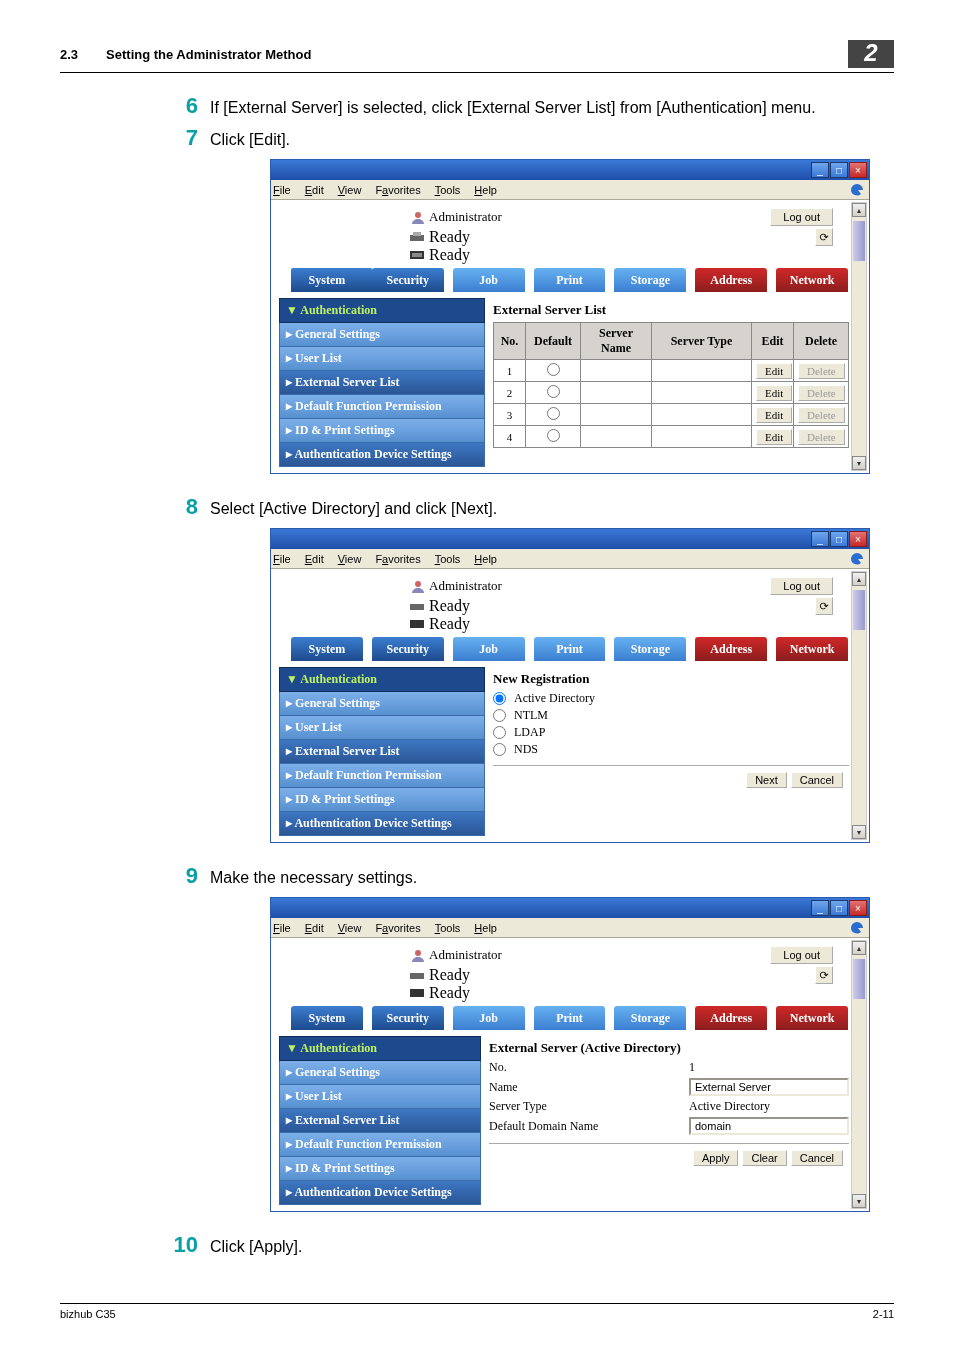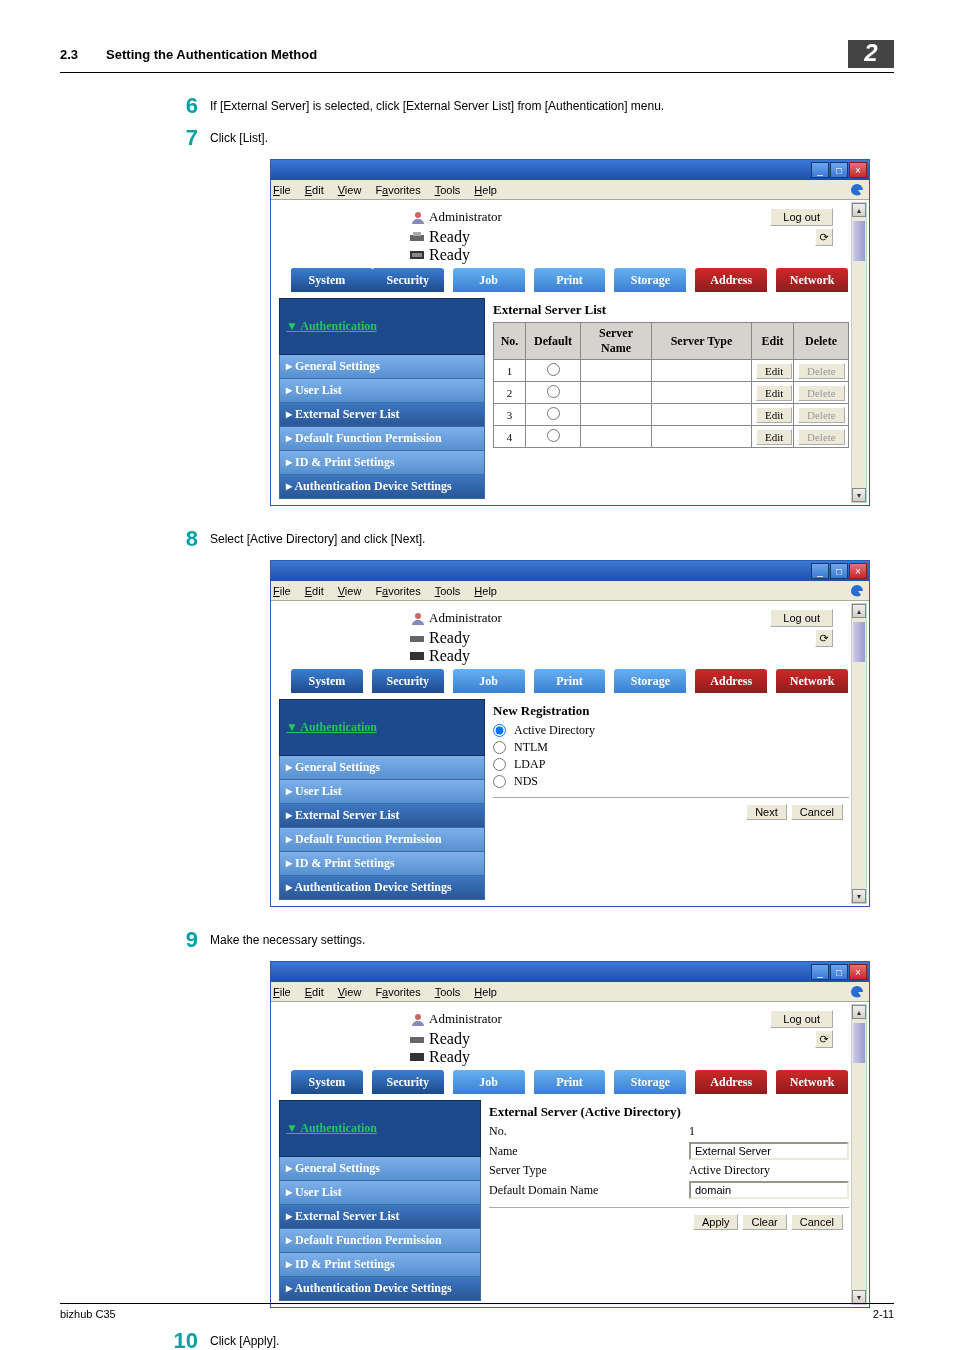--- a/index.html
+++ b/index.html
@@ -5,21 +5,21 @@
   * { box-sizing: border-box; margin: 0; padding: 0; }
   body { width: 954px; height: 1350px; font-family: Arial, sans-serif; font-size: 12px; color: #000; background: #fff; position: relative; }
   .page { padding: 40px 60px 30px 60px; }
   .header-row { display: flex; align-items: center; border-bottom: 1px solid #000; padding-bottom: 4px; margin-bottom: 20px; }
   .sec-num { font-weight: bold; font-size: 13px; margin-right: 28px; }
   .sec-title { font-weight: bold; font-size: 13px; flex: 1; }
   .big-2-box { width: 46px; height: 28px; background: #444; color: #fff; display: flex; align-items: flex-end; justify-content: center; font-size: 24px; font-weight: bold; font-style: italic; padding-bottom: 1px; }
   .step-block { margin-left: 110px; margin-bottom: 6px; }
   .step-row { display: flex; align-items: flex-start; margin-bottom: 6px; }
   .step-num { width: 28px; font-size: 22px; font-weight: bold; color: #0aa0a6; font-family: Arial, sans-serif; text-align: right; margin-right: 12px; }
-  .step-text { padding-top: 6px; font-size: 12px; }
+  .step-text { padding-top: 6px; font-size: 16px; }
   .screenshot-wrap { margin-left: 210px; margin-top: 8px; margin-bottom: 20px; width: 600px; }
   .window { border: 1px solid #2a5db0; background: #fff; }
   .titlebar { height: 20px; background: linear-gradient(to bottom, #3b78d6, #1e4fa8); display: flex; justify-content: flex-end; align-items: center; padding-right: 2px; gap: 1px; }
   .tb-btn { width: 18px; height: 16px; background: linear-gradient(to bottom,#6fa6ec,#3b78d6); border:1px solid #1a3a72; display:flex; align-items:center; justify-content:center; color:#fff; font-size:10px; }
   .tb-close { background: linear-gradient(to bottom,#e57373,#c62828); border-color:#8b1a1a; }
   .menubar { height: 20px; background: #ece9d8; border-bottom: 1px solid #aca899; display: flex; align-items: center; padding-left: 2px; gap: 14px; font-size: 11px; color: #000; }
   .menubar span u { text-decoration: underline; }
   .ie-icon { margin-left: auto; margin-right: 4px; width: 16px; height: 16px; }
   .content-pane { position: relative; padding: 6px 20px 6px 8px; }
   .scrollbar-vert { position:absolute; right:2px; top:2px; bottom:2px; width:16px; background:#ece9d8; border:1px solid #ccc;}
@@ -32,21 +32,21 @@
   .status-row { display:flex; align-items:center; margin-left:130px; gap:4px;}
   .status-icon { width:16px; height:12px;}
   .status-label { font-family:'Times New Roman',serif; font-size:16px;}
   .refresh-icon { margin-left:auto; margin-right:16px; width:18px; height:18px; border:1px outset #fff; background:#ece9d8; display:flex; align-items:center; justify-content:center; font-size:11px;}
   .tabstrip { display:flex; margin:4px 0 6px 12px; gap:8px; }
   .tab { width:82px; height:24px; display:flex; align-items:center; justify-content:center; color:#fff; font-family:'Times New Roman',serif; font-size:12px; font-weight:bold; background:linear-gradient(to bottom,#3b7ed0,#1d4a8c); border-radius:3px 3px 0 0; margin-right:1px;}
   .tab.active { background:linear-gradient(to bottom,#d02828,#8c1d1d);}
   .tab.light { background:linear-gradient(to bottom,#66b1f1,#3b7ed0);}
   .main-split { display:flex; }
   .sidebar { width: 206px; }
-  .side-header { background:#1d4a8c; color:#22c55e; font-family:'Times New Roman',serif; font-size:12px; font-weight:bold; padding:20px 6px; border:1px solid #0f2d58;text-decoration:underline;}
+  .side-header { background:#1d4a8c; color:#bef264; font-family:'Times New Roman',serif; font-size:12px; font-weight:bold; padding:4px 6px; border:1px solid #0f2d58;}
   .side-header::before { content:"▼ "; }
   .side-item { background: linear-gradient(to bottom,#7db0ea,#5790d0); border:1px solid #3a6da8; border-top:none; padding:4px 6px; font-family:'Times New Roman',serif; font-size:12px; color:#fff; font-weight:bold;}
   .side-item.dark { background: linear-gradient(to bottom,#3d77c2,#2a5696);}
   .side-item::before { content:"▸ "; color:#fff;}
   .side-item.dark::before { color:#fff; content:"▸ ";}
   .right-pane { flex:1; padding-left:8px; }
   .right-title { font-family:'Times New Roman',serif; font-size:13px; font-weight:bold; margin:4px 0 4px 0;}
   .ext-table { border-collapse:collapse; width:100%; font-size:11px; table-layout:fixed;}
   .ext-table th, .ext-table td { border:1px solid #888; padding:3px 4px; text-align:center;}
   .ext-table th { background:#d6d3ce; font-family:'Times New Roman',serif; font-weight:bold; font-size:12px;}
@@ -60,32 +60,32 @@
   .form-value { flex:1;}
   .text-input { border:2px inset #ece9d8; padding:1px 4px; width:160px; font-size:11px; font-family:Arial;}
   .footer { position:absolute; bottom:30px; left:60px; right:60px; border-top:1px solid #000; padding-top:4px; display:flex; justify-content:space-between; font-size:11px;}
 </style>
 </head>
 <body>
 
 <div class="page">
   <div class="header-row">
     <span class="sec-num">2.3</span>
-    <span class="sec-title">Setting the Authentication Method</span>
+    <span class="sec-title">Setting the Administrator Method</span>
     <span class="big-2-box">2</span>
   </div>
 
   <div class="step-block">
     <div class="step-row">
       <span class="step-num">6</span>
       <span class="step-text">If [External Server] is selected, click [External Server List] from [Authentication] menu.</span>
     </div>
     <div class="step-row">
       <span class="step-num">7</span>
-      <span class="step-text">Click [List].</span>
+      <span class="step-text">Click [Edit].</span>
     </div>
   </div>
 
   <div class="screenshot-wrap">
     <div class="window">
       <div class="titlebar">
         <div class="tb-btn">_</div>
         <div class="tb-btn">□</div>
         <div class="tb-btn tb-close">×</div>
       </div>

